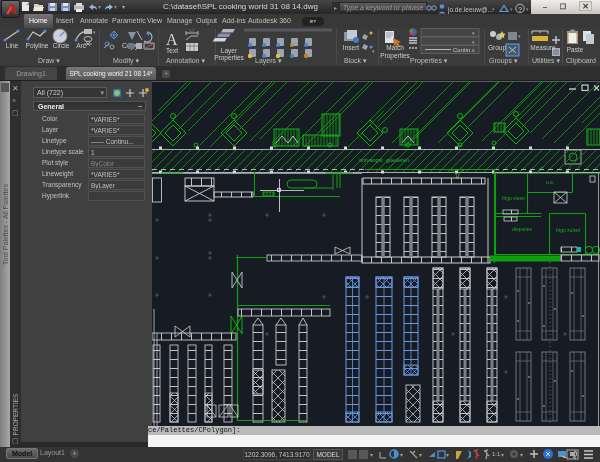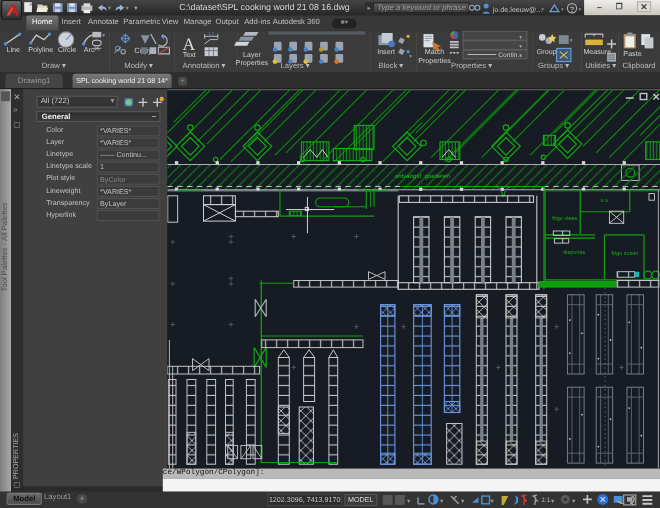--- a/index.html
+++ b/index.html
@@ -33,21 +33,21 @@
 .prow{position:absolute;color:#c2c2c2;font-size:6.5px;line-height:10px;white-space:nowrap;}
 .pval{position:absolute;width:57px;height:10px;border:1px solid #515151;background:#3b3b3b;color:#c2c2c2;font-size:6.5px;line-height:9px;padding-left:2px;white-space:nowrap;overflow:hidden;}
 
 #cmdgray{left:148px;top:426px;width:452px;height:9px;background:#b9b9b9;color:#111;font-size:7px;line-height:9px;font-family:"Liberation Mono",monospace;}
 #cmdwhite{left:148px;top:435px;width:452px;height:12px;background:#f4f4f4;}
 
 #status{left:0;top:447px;width:600px;height:15px;background:#333;}
 </style></head><body>
 <div id="app">
   <div class="abs" id="titlebar"></div>
-  <div class="abs" id="ttext">C:\dataset\SPL cooking world 21 08 16.dwg</div>
+  <div class="abs" id="ttext">C:\dataset\SPL cooking world 31 08 14.dwg</div>
   <div class="abs" id="search">Type a keyword or phrase</div>
   <div class="abs" style="left:332px;top:2px;width:7px;height:12px;background:#2e2e2e;color:#999;font-size:6px;line-height:12px;text-align:center;">▸</div>
   <div class="abs" id="usercluster" style="left:426px;top:1px;width:104px;height:12px;">
     <svg width="104" height="12">
       <circle cx="3" cy="5" r="2.2" fill="none" stroke="#8aa8cc" stroke-width="1"></circle>
         <circle cx="8" cy="5" r="2.2" fill="none" stroke="#8aa8cc" stroke-width="1"></circle>
       <circle cx="16" cy="3.5" r="2.3" fill="#5b8dd6"></circle>
         <path d="M12.5 10.5 a4 4 0 0 1 7 0 z" fill="#5b8dd6"></path>
       <text x="22" y="8.5" fill="#c4c4c4" font-size="6.5" font-family="Liberation Sans">jo.de.leeuw@...</text>
       <text x="66" y="8" fill="#888" font-size="5">▾</text>
@@ -611,21 +611,21 @@
       <div class="pval" style="left:67px;top:66px;">1</div>
     <div class="prow" style="left:21px;top:77px;">Plot style</div>
       <div class="pval" style="left:67px;top:77px;color:#8a8a8a;">ByColor</div>
     <div class="prow" style="left:21px;top:88px;">Lineweight</div>
       <div class="pval" style="left:67px;top:88px;">*VARIES*</div>
     <div class="prow" style="left:21px;top:99px;">Transparency</div>
       <div class="pval" style="left:67px;top:99px;">ByLayer</div>
     <div class="prow" style="left:21px;top:110px;">Hyperlink</div>
       <div class="pval" style="left:67px;top:110px;"></div>
   </div>
-  <div class="abs" id="cmdgray">ce/WPolygon/CPolygon]:</div>
+  <div class="abs" id="cmdgray">ce/Palettes/CPolygon]:</div>
   <div class="abs" id="cmdwhite"></div>
   <div class="abs" id="status">
     <span class="abs" style="left:6px;top:1px;height:11px;background:linear-gradient(#6a6a6a,#4a4a4a);border:1px solid #777;border-radius:2px;color:#0e0e0e;font-size:7px;font-weight:bold;line-height:10px;padding:0 5px;">Model</span>
     <span class="abs" style="left:40px;top:2px;color:#9a9a9a;font-size:7px;">Layout1</span>
     <span class="abs" style="left:70px;top:2px;width:9px;height:9px;background:#4a4a4a;border-radius:50%;color:#aaa;font-size:7px;line-height:9px;text-align:center;">+</span>
     <span class="abs" style="left:243px;top:2px;width:68px;height:11px;background:#2d2d2d;border:1px solid #444;color:#c8c8c8;font-size:6.5px;line-height:10px;text-align:center;">1202.3096, 7413.9170</span>
     <span class="abs" style="left:313px;top:2px;width:30px;height:11px;background:#3a3a3a;border:1px solid #555;color:#ddd;font-size:6.5px;line-height:10px;text-align:center;">MODEL</span>
     <svg width="250" height="15" style="position:absolute;left:346px;top:0;">
       <rect x="2" y="3" width="9" height="9" fill="#585858"></rect>
         <rect x="13" y="3" width="9" height="9" fill="#585858"></rect>

